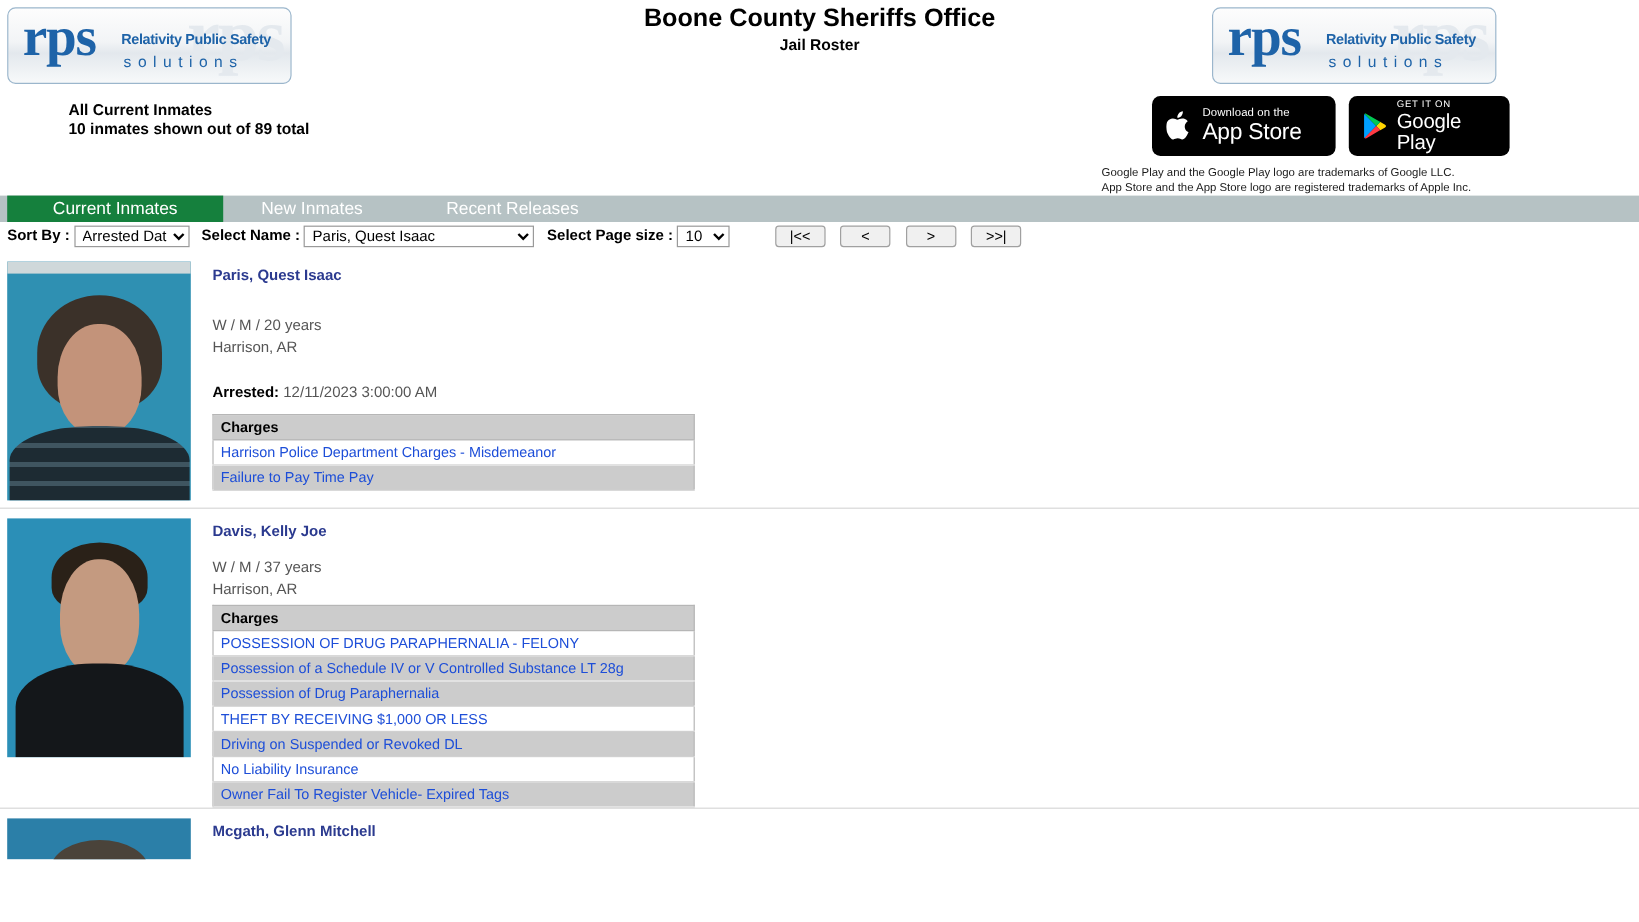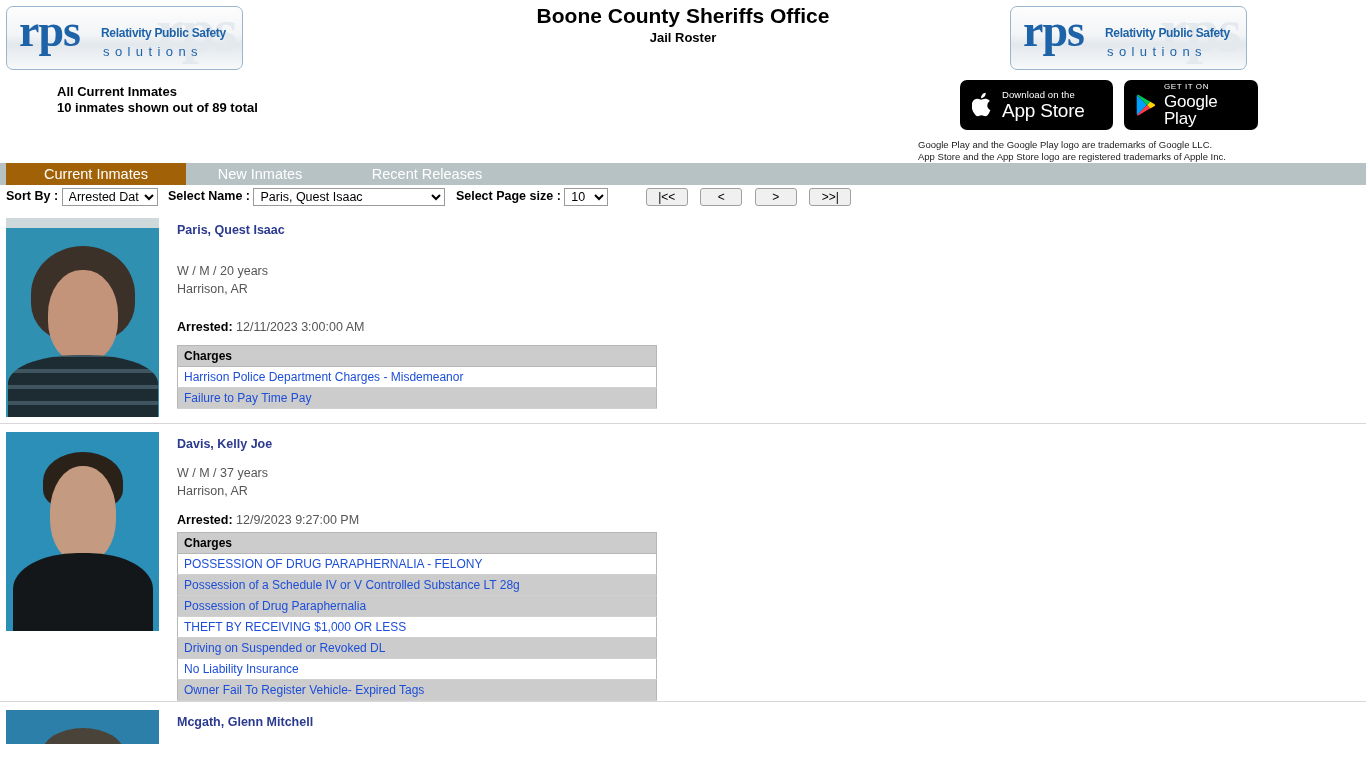--- a/index.html
+++ b/index.html
@@ -136,21 +136,21 @@
     position: absolute;
     top: 0;
     height: 22px;
     line-height: 22px;
     text-align: center;
     color: #ffffff;
     font-size: 14.5px;
     cursor: pointer;
     box-sizing: border-box;
   }
-  .tab-active { left: 6px; width: 180px; background: #a16207; }
+  .tab-active { left: 6px; width: 180px; background: #15803d; }
   .tab-new { left: 186px; width: 148px; }
   .tab-recent { left: 341px; width: 172px; }
 
   
   .controls {
     position: relative;
     height: 22px;
     padding: 3px 0 0 6px;
     font-size: 12.5px;
     color: #000;
@@ -254,21 +254,21 @@
     margin-top: 21px;
     font-size: 12.5px;
     color: #555;
     line-height: 16px;
   }
   .rec-arrest.tight { margin-top: 12px; }
   .rec-arrest b { color: #000; }
 
   .charges {
     margin-top: 10px;
-    width: 480px;
+    width: 402px;
     border-collapse: collapse;
     border: 1px solid #b6b6b6;
     table-layout: fixed;
     padding-left: 35px;
   }
   .charges.tight { margin-top: 4px; }
   .charges th {
     background: #cccccc;
     color: #000;
     font-size: 12px;
@@ -416,24 +416,20 @@
       <div class="mug-head hair"></div>
       <div class="mug-head face"></div>
       <div class="mug-body torso"></div>
     </div>
     <div class="rec-body">
       <div class="rec-name">Davis, Kelly Joe</div>
       <div class="rec-demo tight">
         <div>W / M / 37 years</div>
         <div>Harrison, AR</div>
       </div>
-      <div class="rec-arrest tight">
-        <b>Arrested:</b>
-        <span>12/9/2023 9:27:00 PM</span>
-      </div>
       <table class="charges tight">
         <thead>
           <tr>
             <th>Charges</th>
           </tr>
         </thead>
         <tbody>
           <tr class="even">
               <td>POSSESSION OF DRUG PARAPHERNALIA - FELONY</td>
             </tr>

